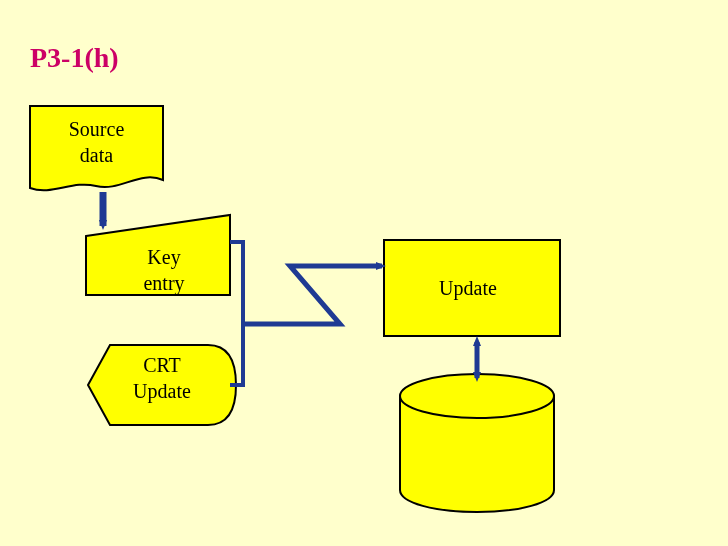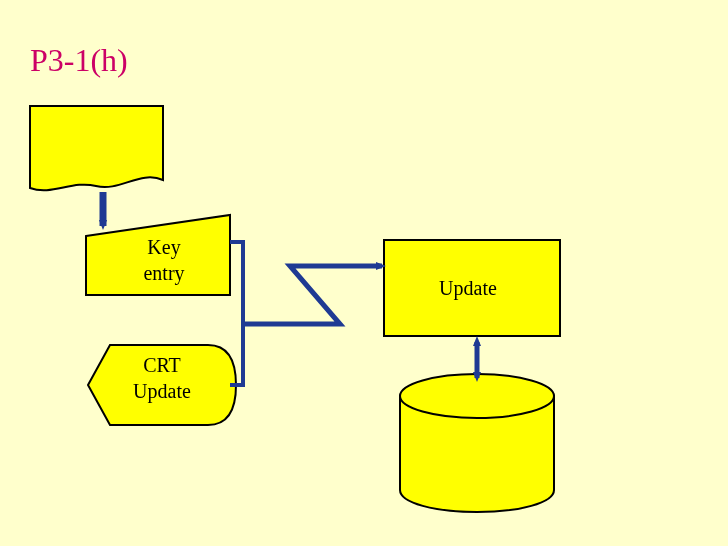--- a/index.html
+++ b/index.html
@@ -17,22 +17,22 @@
     position: relative;
     width: 728px;
     height: 546px;
     background: #ffffcc;
   }
   #title {
     position: absolute;
     left: 30px;
     top: 42px;
     font-family: "Liberation Serif", serif;
-    font-size: 32px;
-    font-weight: normal;
+    font-size: 28px;
+    font-weight: bold;
     color: #cc0066;
     letter-spacing: 0px;
   }
   .shape-label {
     position: absolute;
     color: #000000;
     font-family: "Liberation Serif", serif;
     font-size: 20px;
     line-height: 26px;
     text-align: center;
@@ -80,22 +80,24 @@
 
     <line x1="103" y1="192" x2="103" y2="226" stroke="#1f3a93" stroke-width="7" marker-end="url(#arrowhead)"></line>
 
     <path d="M 230,242 L 243,242 L 243,385 L 230,385" fill="none" stroke="#1f3a93" stroke-width="4"></path>
 
     <path d="M 243,324 L 340,324 L 290,266 L 382,266" fill="none" stroke="#1f3a93" stroke-width="5" marker-end="url(#arrowhead)"></path>
 
     <line x1="477" y1="342" x2="477" y2="378" stroke="#1f3a93" stroke-width="5" marker-end="url(#arrowhead)" marker-start="url(#arrowhead-start)"></line>
   </svg>
 
+  <div class="shape-label" style="left:30px; top:116px; width:133px;">Source
+data</div>
 
-  <div class="shape-label" style="left:86px; top:234px; width:156px;">Key
+  <div class="shape-label" style="left:86px; top:244px; width:156px;">Key
 entry</div>
 
   <div class="shape-label" style="left:88px; top:352px; width:148px;">CRT
 Update</div>
 
   <div class="shape-label" style="left:384px; top:275px; width:168px;">Update</div>
 
 
 </div>
 

